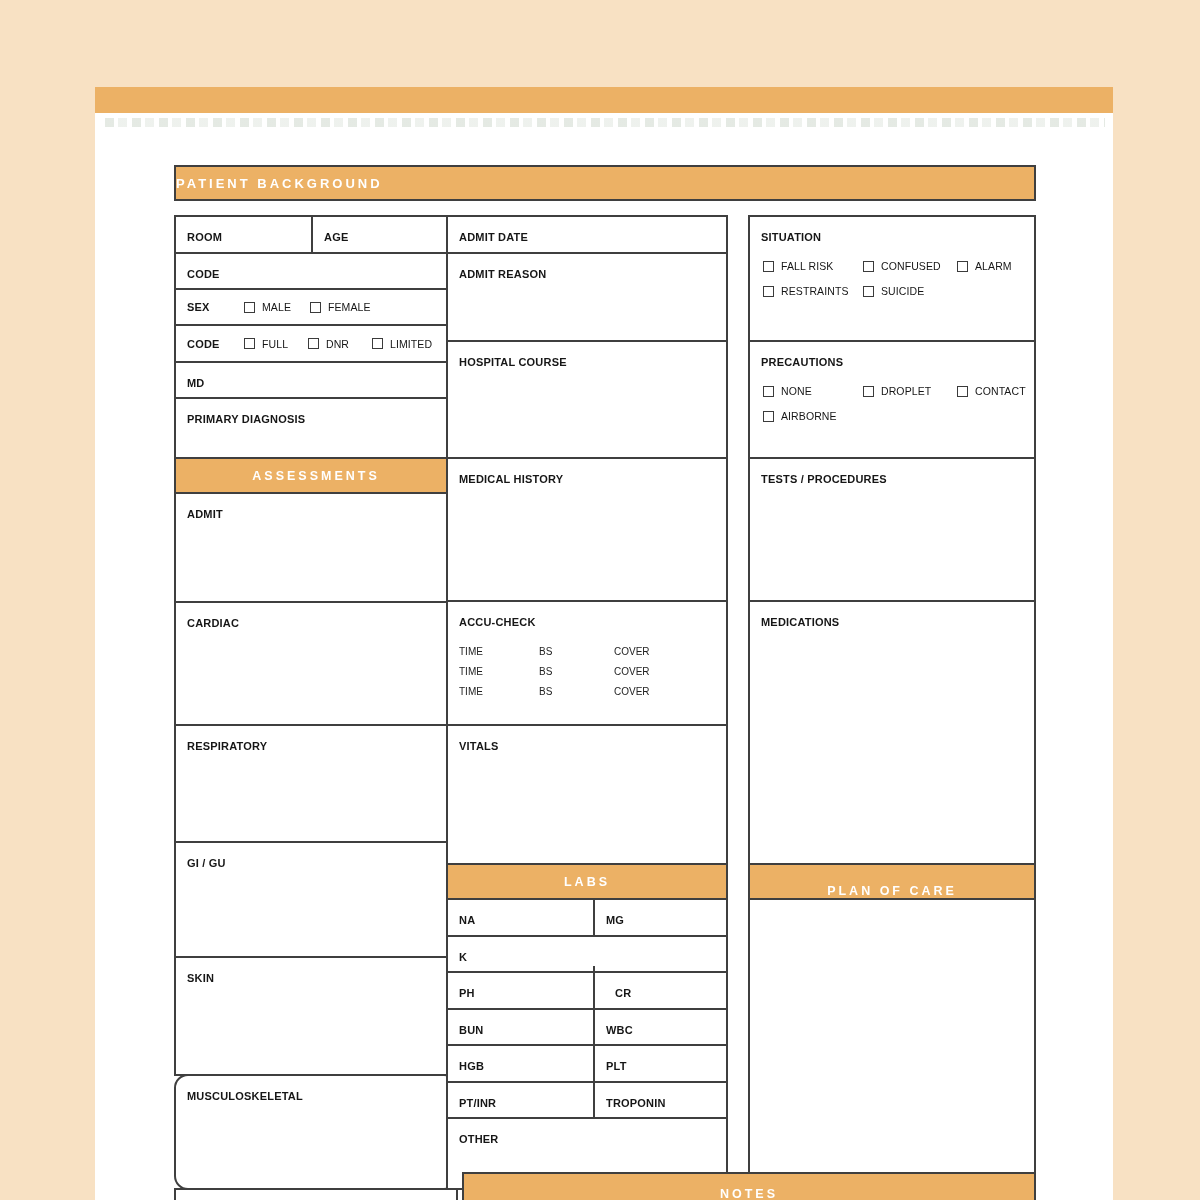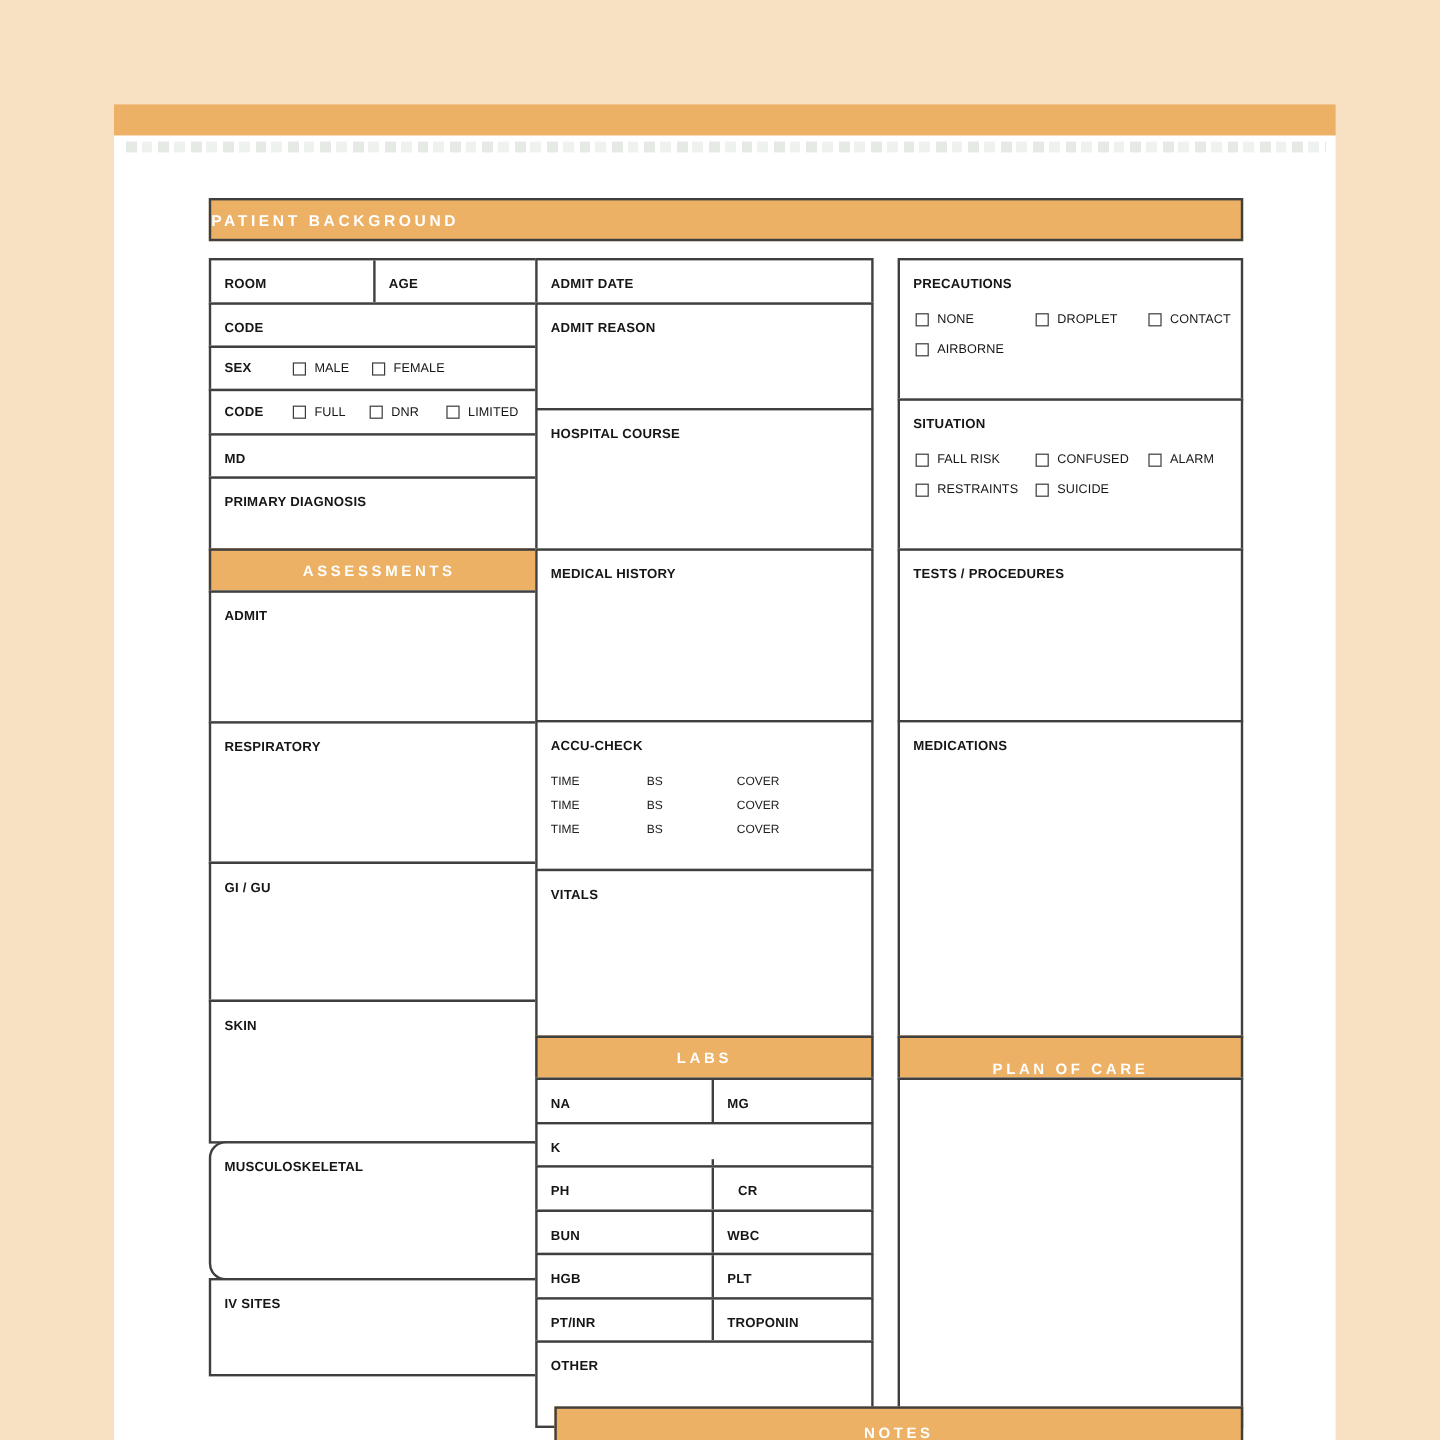--- a/index.html
+++ b/index.html
@@ -145,20 +145,23 @@
         </div>
 
         <div class="cell sec-header" style="height:37px;">
           <span class="bar-title" style="font-size:12.5px;">ASSESSMENTS</span>
         </div>
 
         <div class="cell" style="height:111px;">
           <span class="flabel">ADMIT</span>
         </div>
 
+        <div class="cell" style="height:125px;">
+          <span class="flabel">CARDIAC</span>
+        </div>
 
         <div class="cell" style="height:119px;">
           <span class="flabel">RESPIRATORY</span>
         </div>
 
         <div class="cell" style="height:117px;">
           <span class="flabel">GI / GU</span>
         </div>
 
         <div class="cell" style="height:120px;">
@@ -280,20 +283,50 @@
             </div>
           </div>
         </div>
 
         <div class="cell" style="height:73px;">
           <span class="flabel">OTHER</span>
         </div>
       </div>
 
       <div class="col col-right">
+        <div class="cell" style="height:127px;">
+          <span class="flabel">SITUATION</span>
+          <div class="opt-grid">
+            <div class="opt-row">
+              <span class="opt c1">
+                <span class="cb"></span>
+                <span class="opt-label">FALL RISK</span>
+              </span>
+              <span class="opt c2">
+                <span class="cb"></span>
+                <span class="opt-label">CONFUSED</span>
+              </span>
+              <span class="opt c3">
+                <span class="cb"></span>
+                <span class="opt-label">ALARM</span>
+              </span>
+            </div>
+            <div class="opt-row">
+              <span class="opt c1">
+                <span class="cb"></span>
+                <span class="opt-label">RESTRAINTS</span>
+              </span>
+              <span class="opt c2">
+                <span class="cb"></span>
+                <span class="opt-label">SUICIDE</span>
+              </span>
+            </div>
+          </div>
+        </div>
+
         <div class="cell" style="height:119px;">
           <span class="flabel">PRECAUTIONS</span>
           <div class="opt-grid">
             <div class="opt-row">
               <span class="opt c1">
                 <span class="cb"></span>
                 <span class="opt-label">NONE</span>
               </span>
               <span class="opt c2">
                 <span class="cb"></span>
@@ -306,50 +339,20 @@
             </div>
             <div class="opt-row">
               <span class="opt c1">
                 <span class="cb"></span>
                 <span class="opt-label">AIRBORNE</span>
               </span>
             </div>
           </div>
         </div>
 
-        <div class="cell" style="height:127px;">
-          <span class="flabel">SITUATION</span>
-          <div class="opt-grid">
-            <div class="opt-row">
-              <span class="opt c1">
-                <span class="cb"></span>
-                <span class="opt-label">FALL RISK</span>
-              </span>
-              <span class="opt c2">
-                <span class="cb"></span>
-                <span class="opt-label">CONFUSED</span>
-              </span>
-              <span class="opt c3">
-                <span class="cb"></span>
-                <span class="opt-label">ALARM</span>
-              </span>
-            </div>
-            <div class="opt-row">
-              <span class="opt c1">
-                <span class="cb"></span>
-                <span class="opt-label">RESTRAINTS</span>
-              </span>
-              <span class="opt c2">
-                <span class="cb"></span>
-                <span class="opt-label">SUICIDE</span>
-              </span>
-            </div>
-          </div>
-        </div>
-
         <div class="cell" style="height:145px;">
           <span class="flabel">TESTS / PROCEDURES</span>
         </div>
 
         <div class="cell" style="height:265px;">
           <span class="flabel">MEDICATIONS</span>
         </div>
 
         <div class="cell sec-header" style="height:37px;align-items:flex-end;">
           <span class="bar-title" style="font-size:12.5px;">PLAN OF CARE</span>

